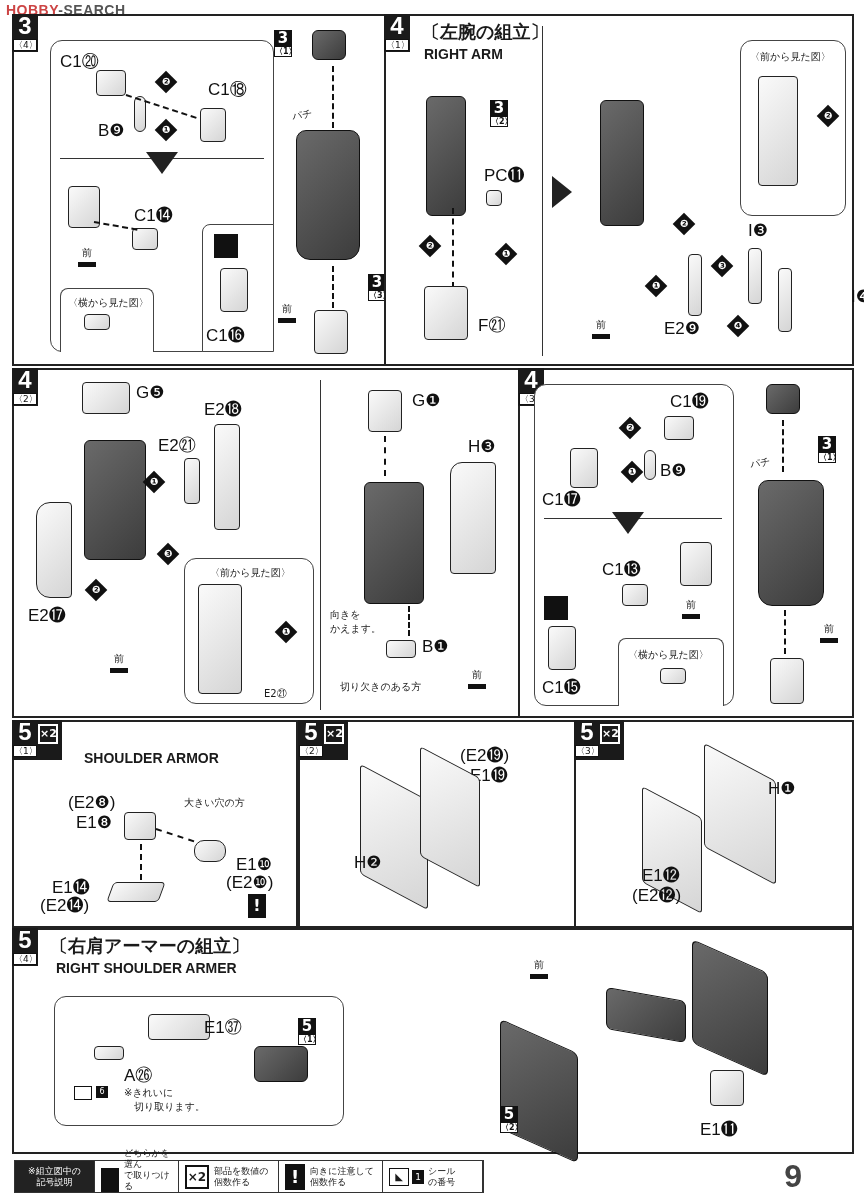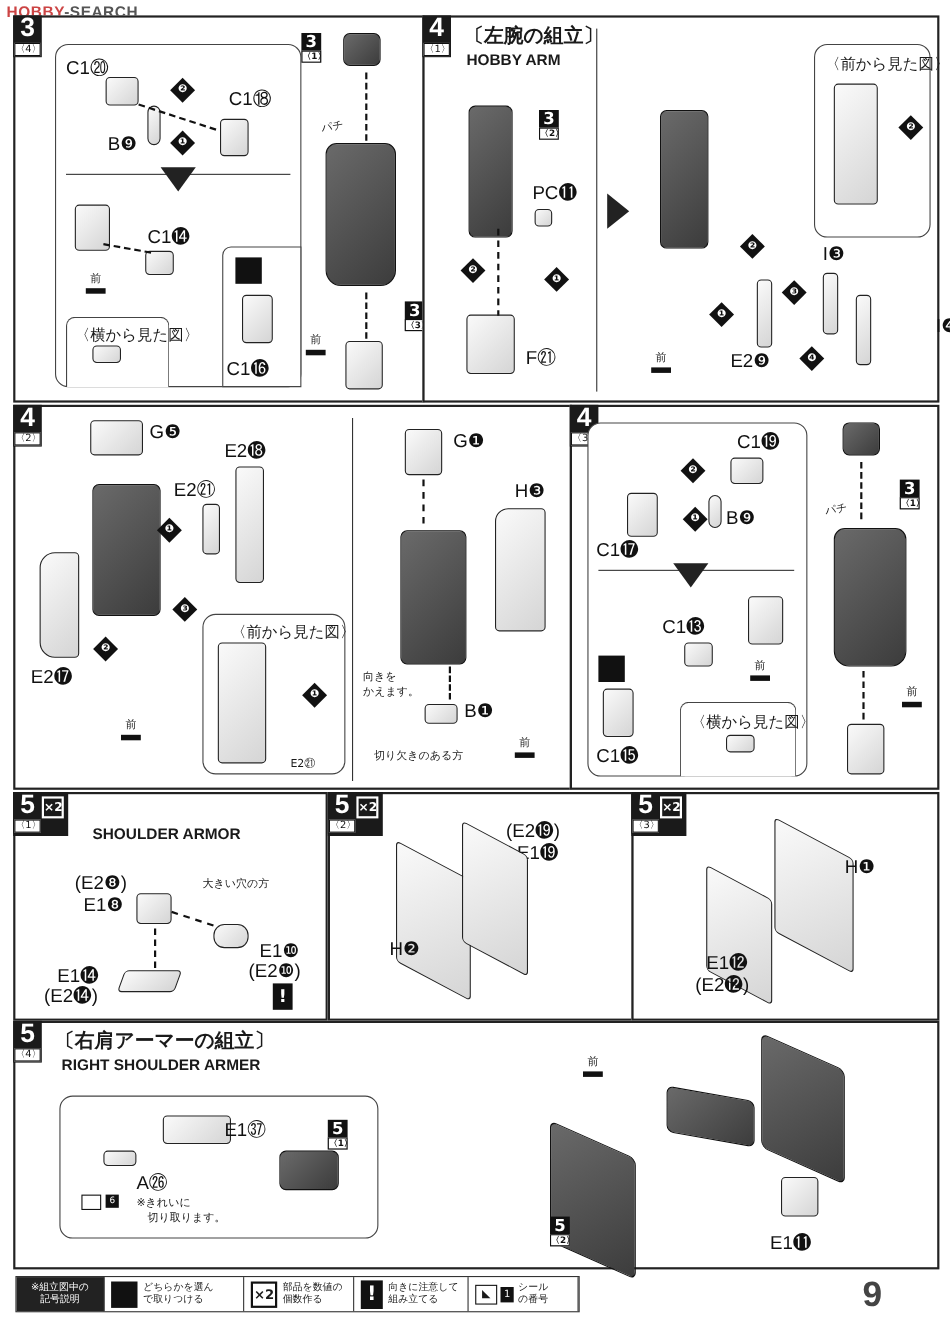--- a/index.html
+++ b/index.html
@@ -9,21 +9,21 @@
   .panel { position: absolute; border: 2px solid #222; background: #fff; }
   .stepbox { position: absolute; left: -2px; top: -2px; background: #1a1a1a; color: #fff; width: 26px; text-align: center; }
   .stepbox .num { font-size: 24px; font-weight: bold; line-height: 24px; font-family: "Liberation Sans", sans-serif; }
   .stepbox .sub { font-size: 9px; background: #fff; color: #111; border: 1px solid #111; margin: 1px; line-height: 10px; }
   .x2 { position: absolute; top: 4px; left: 26px; width: 20px; height: 20px; border: 2px solid #fff; background: #1a1a1a; color: #fff; font-size: 11px; font-weight: bold; text-align: center; line-height: 16px; }
   .x2wrap { position: absolute; left: -2px; top: -2px; width: 50px; height: 40px; background: #1a1a1a; }
   .title-jp { position: absolute; font-size: 18px; font-weight: bold; }
   .title-en { position: absolute; font-size: 14px; font-weight: bold; font-family: "Liberation Sans", sans-serif; }
   .lbl { position: absolute; font-family: "Liberation Sans", sans-serif; font-size: 17px; color: #111; white-space: nowrap; }
   .small { position: absolute; font-size: 10px; white-space: nowrap; }
-  .mini { position: absolute; font-size: 14px; white-space: nowrap; text-align: right; }
+  .mini { position: absolute; font-size: 10px; white-space: nowrap; text-align: right; }
   .subbox { position: absolute; border: 1.5px solid #444; border-radius: 12px; background: #fff; }
   .part-dark { position: absolute; background: linear-gradient(135deg,#6a6a6a,#3c3c3c); border: 1.5px solid #111; border-radius: 6px; }
   .part-light { position: absolute; background: linear-gradient(135deg,#fafafa,#d5d5d5); border: 1.5px solid #222; border-radius: 4px; }
   .diamond { position: absolute; width: 16px; height: 16px; background: #111; transform: rotate(45deg); }
   .diamond span { display: block; transform: rotate(-45deg); color: #fff; font-size: 10px; font-weight: bold; text-align: center; line-height: 16px; }
   .vline { position: absolute; width: 1px; background: #333; }
   .hline { position: absolute; height: 1px; background: #333; }
   .dash { position: absolute; border-top: 2px dashed #111; }
   .vdash { position: absolute; border-left: 2px dashed #111; }
   .sticker-ref { position: absolute; background: #111; color: #fff; font-size: 15px; font-weight: bold; width: 18px; text-align: center; line-height: 16px; }
@@ -92,21 +92,21 @@
   <div class="part-light" style="left:300px; top:294px; width:34px; height:44px;"></div>
   <div class="mae" style="left:264px; top:286px;"><span>前</span><span class="arr"></span></div>
 </div>
 
 <div class="panel" style="left:384px; top:14px; width:470px; height:352px;">
   <div class="stepbox">
     <div class="num">4</div>
     <div class="sub">〈1〉</div>
   </div>
   <div class="title-jp" style="left:36px; top:4px;">〔左腕の組立〕</div>
-  <div class="title-en" style="left:38px; top:30px;">HOBBY ARM</div>
+  <div class="title-en" style="left:38px; top:30px;">RIGHT ARM</div>
   <div class="vline" style="left:156px; top:10px; height:330px;"></div>
   <div class="part-dark" style="left:40px; top:80px; width:40px; height:120px;"></div>
   <div class="sticker-ref" style="left:104px; top:84px;"><span>3</span><span class="s">〈2〉</span></div>
   <div class="lbl" style="left:98px; top:150px;">PC⓫</div>
   <div class="part-light" style="left:100px; top:174px; width:16px; height:16px;"></div>
   <div class="vdash" style="left:66px; top:192px; height:80px;"></div>
   <div class="diamond" style="left:36px; top:222px;">
       <span>❷</span>
     </div>
   <div class="diamond" style="left:112px; top:230px;">
@@ -309,34 +309,34 @@
   <div class="sticker-ref" style="left:486px; top:176px;"><span>5</span><span class="s">〈2〉</span></div>
   <div class="part-light" style="left:696px; top:140px; width:34px; height:36px;"></div>
   <div class="lbl" style="left:686px; top:190px;">E1⓫</div>
 </div>
 
 <div class="legend">
   <div class="legend-cell legend-head">
       <span style="white-space:pre-line;">※組立図中の
 記号説明</span>
     </div>
-  <div class="legend-cell" style="width:127px;">
+  <div class="legend-cell" style="width:84px;align-items:flex-end;">
     <div class="choose-icon"></div>
     <span style="white-space:pre-line;">どちらかを選ん
 で取りつける</span>
   </div>
   <div class="legend-cell" style="width:100px;">
     <div class="x2-icon">×2</div>
     <span style="white-space:pre-line;">部品を数値の
 個数作る</span>
   </div>
   <div class="legend-cell" style="width:104px;">
     <div class="excl-icon">!</div>
     <span style="white-space:pre-line;">向きに注意して
-組み立てる</span>
+個数作る</span>
   </div>
   <div class="legend-cell" style="width:100px;">
     <div class="seal-icon">◣</div>
     <div class="seal-num">1</div>
     <span style="white-space:pre-line;">シール
 の番号</span>
   </div>
 </div>
 
 <div class="page-num">9</div>

